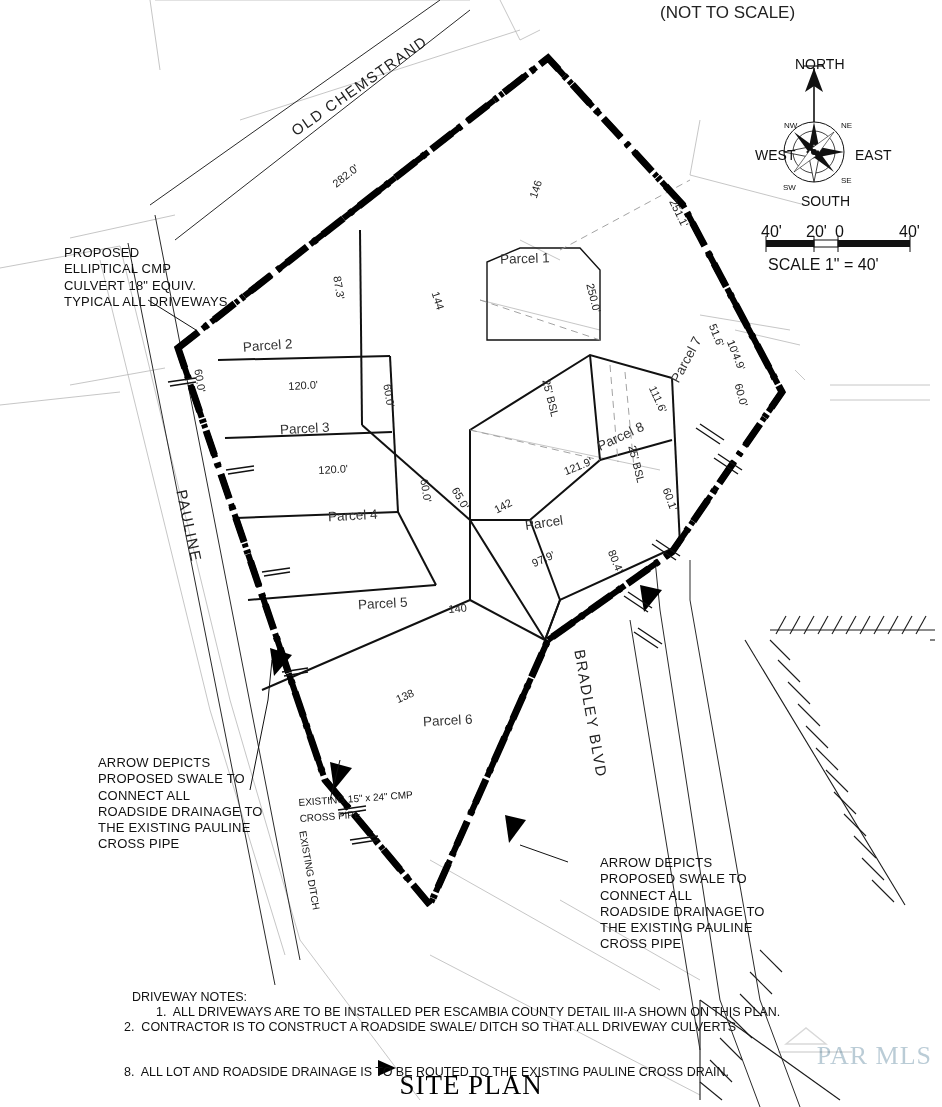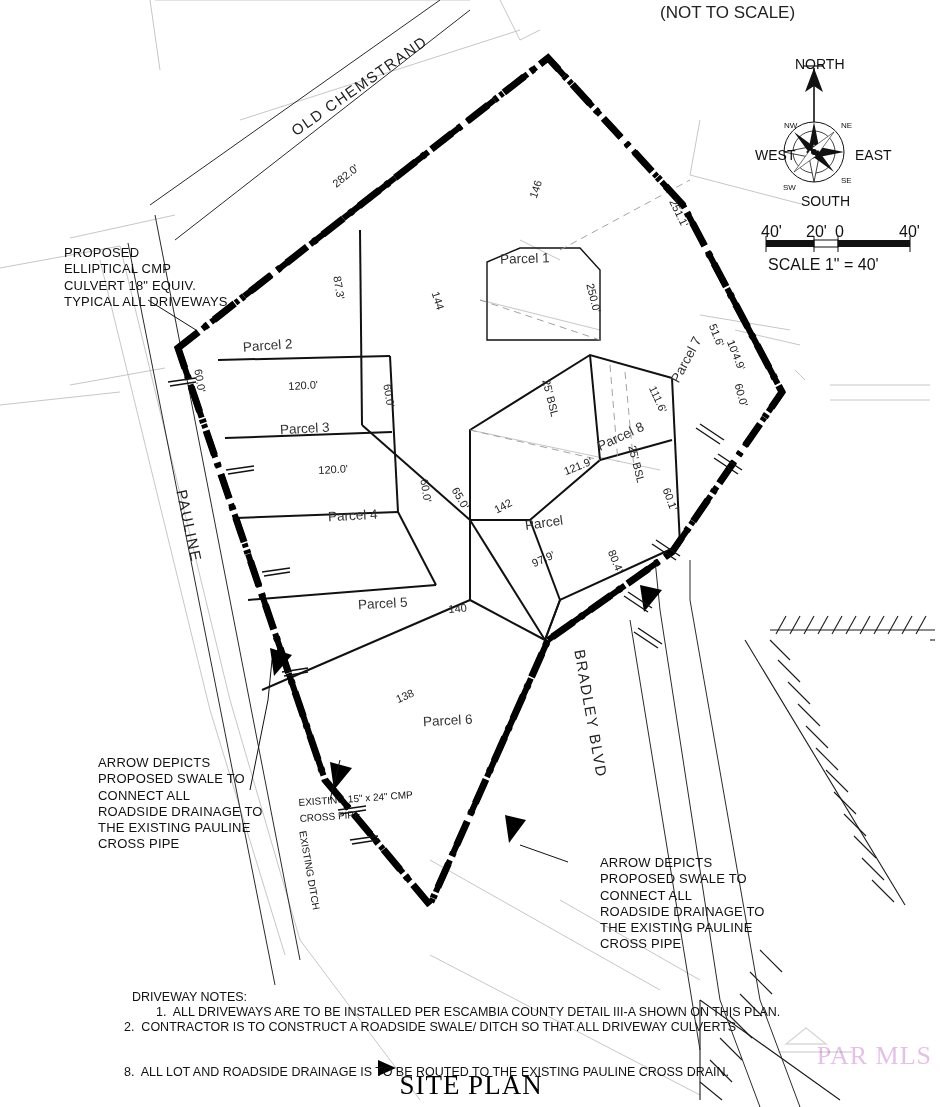--- a/index.html
+++ b/index.html
@@ -61,21 +61,21 @@
   .compass-label { font-size: 14px; color: #111; }
   .compass-sub { font-size: 8px; color: #111; }
   
   .scalebar-txt { font-size: 16px; color: #111; text-align: right; }
   
   #watermark {
     position: absolute;
     right: 10px;
     bottom: 36px;
     opacity: 0.28;
-    color: #a21caf;
+    color: #0c4a6e;
     font-family: "Liberation Serif", serif;
     font-size: 26px;
     letter-spacing: 1px;
     pointer-events: none;
   }
   .notes-block { font-size: 12.5px; line-height: 1.45; }
 </style>
 </head>
 <body>
 

